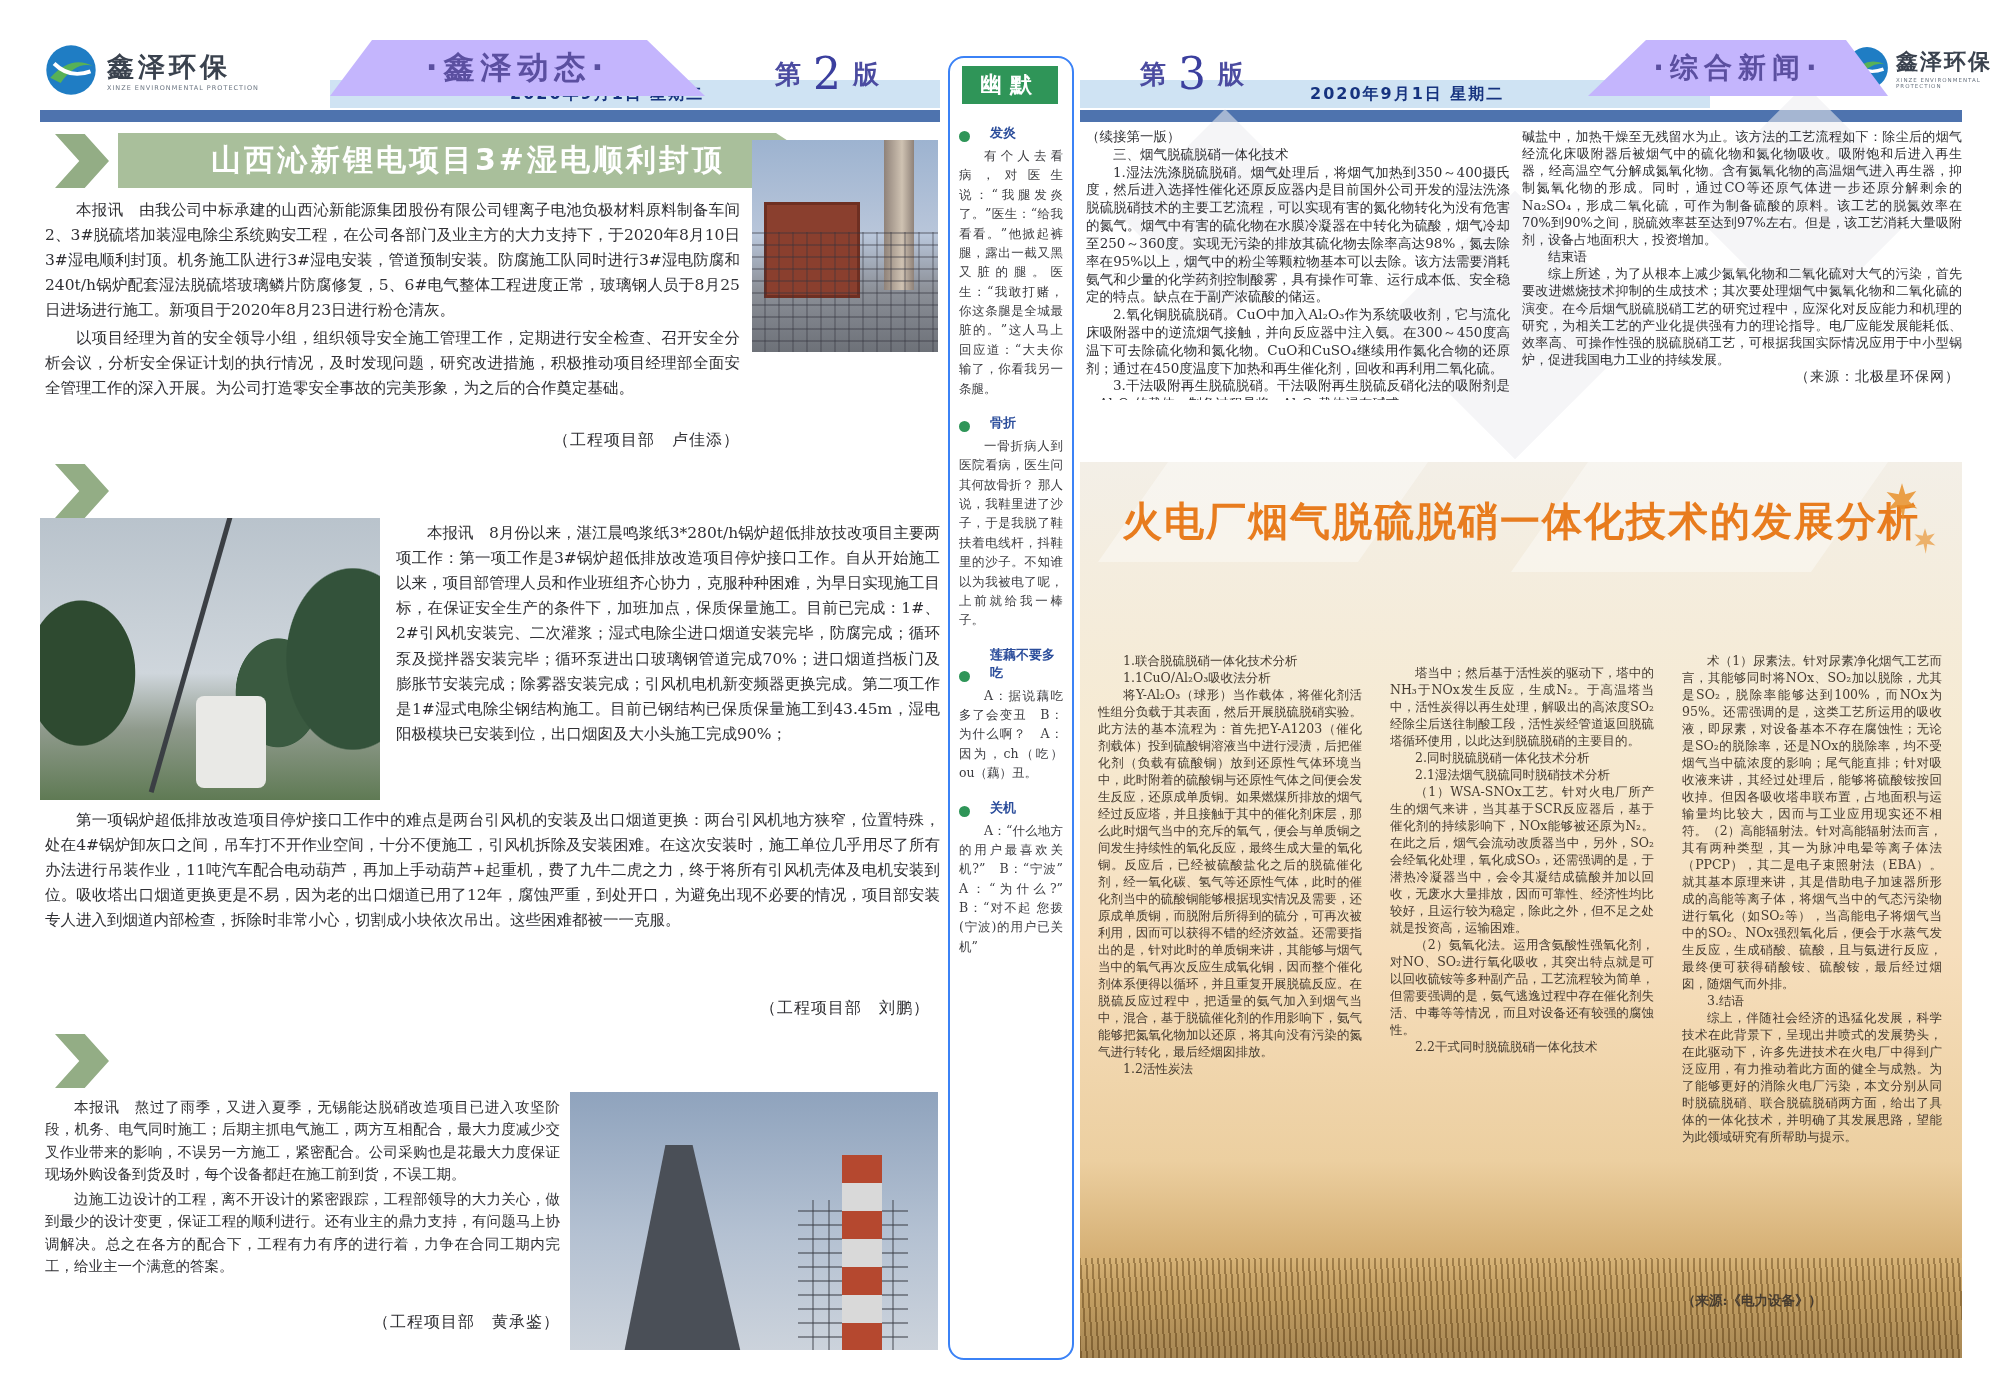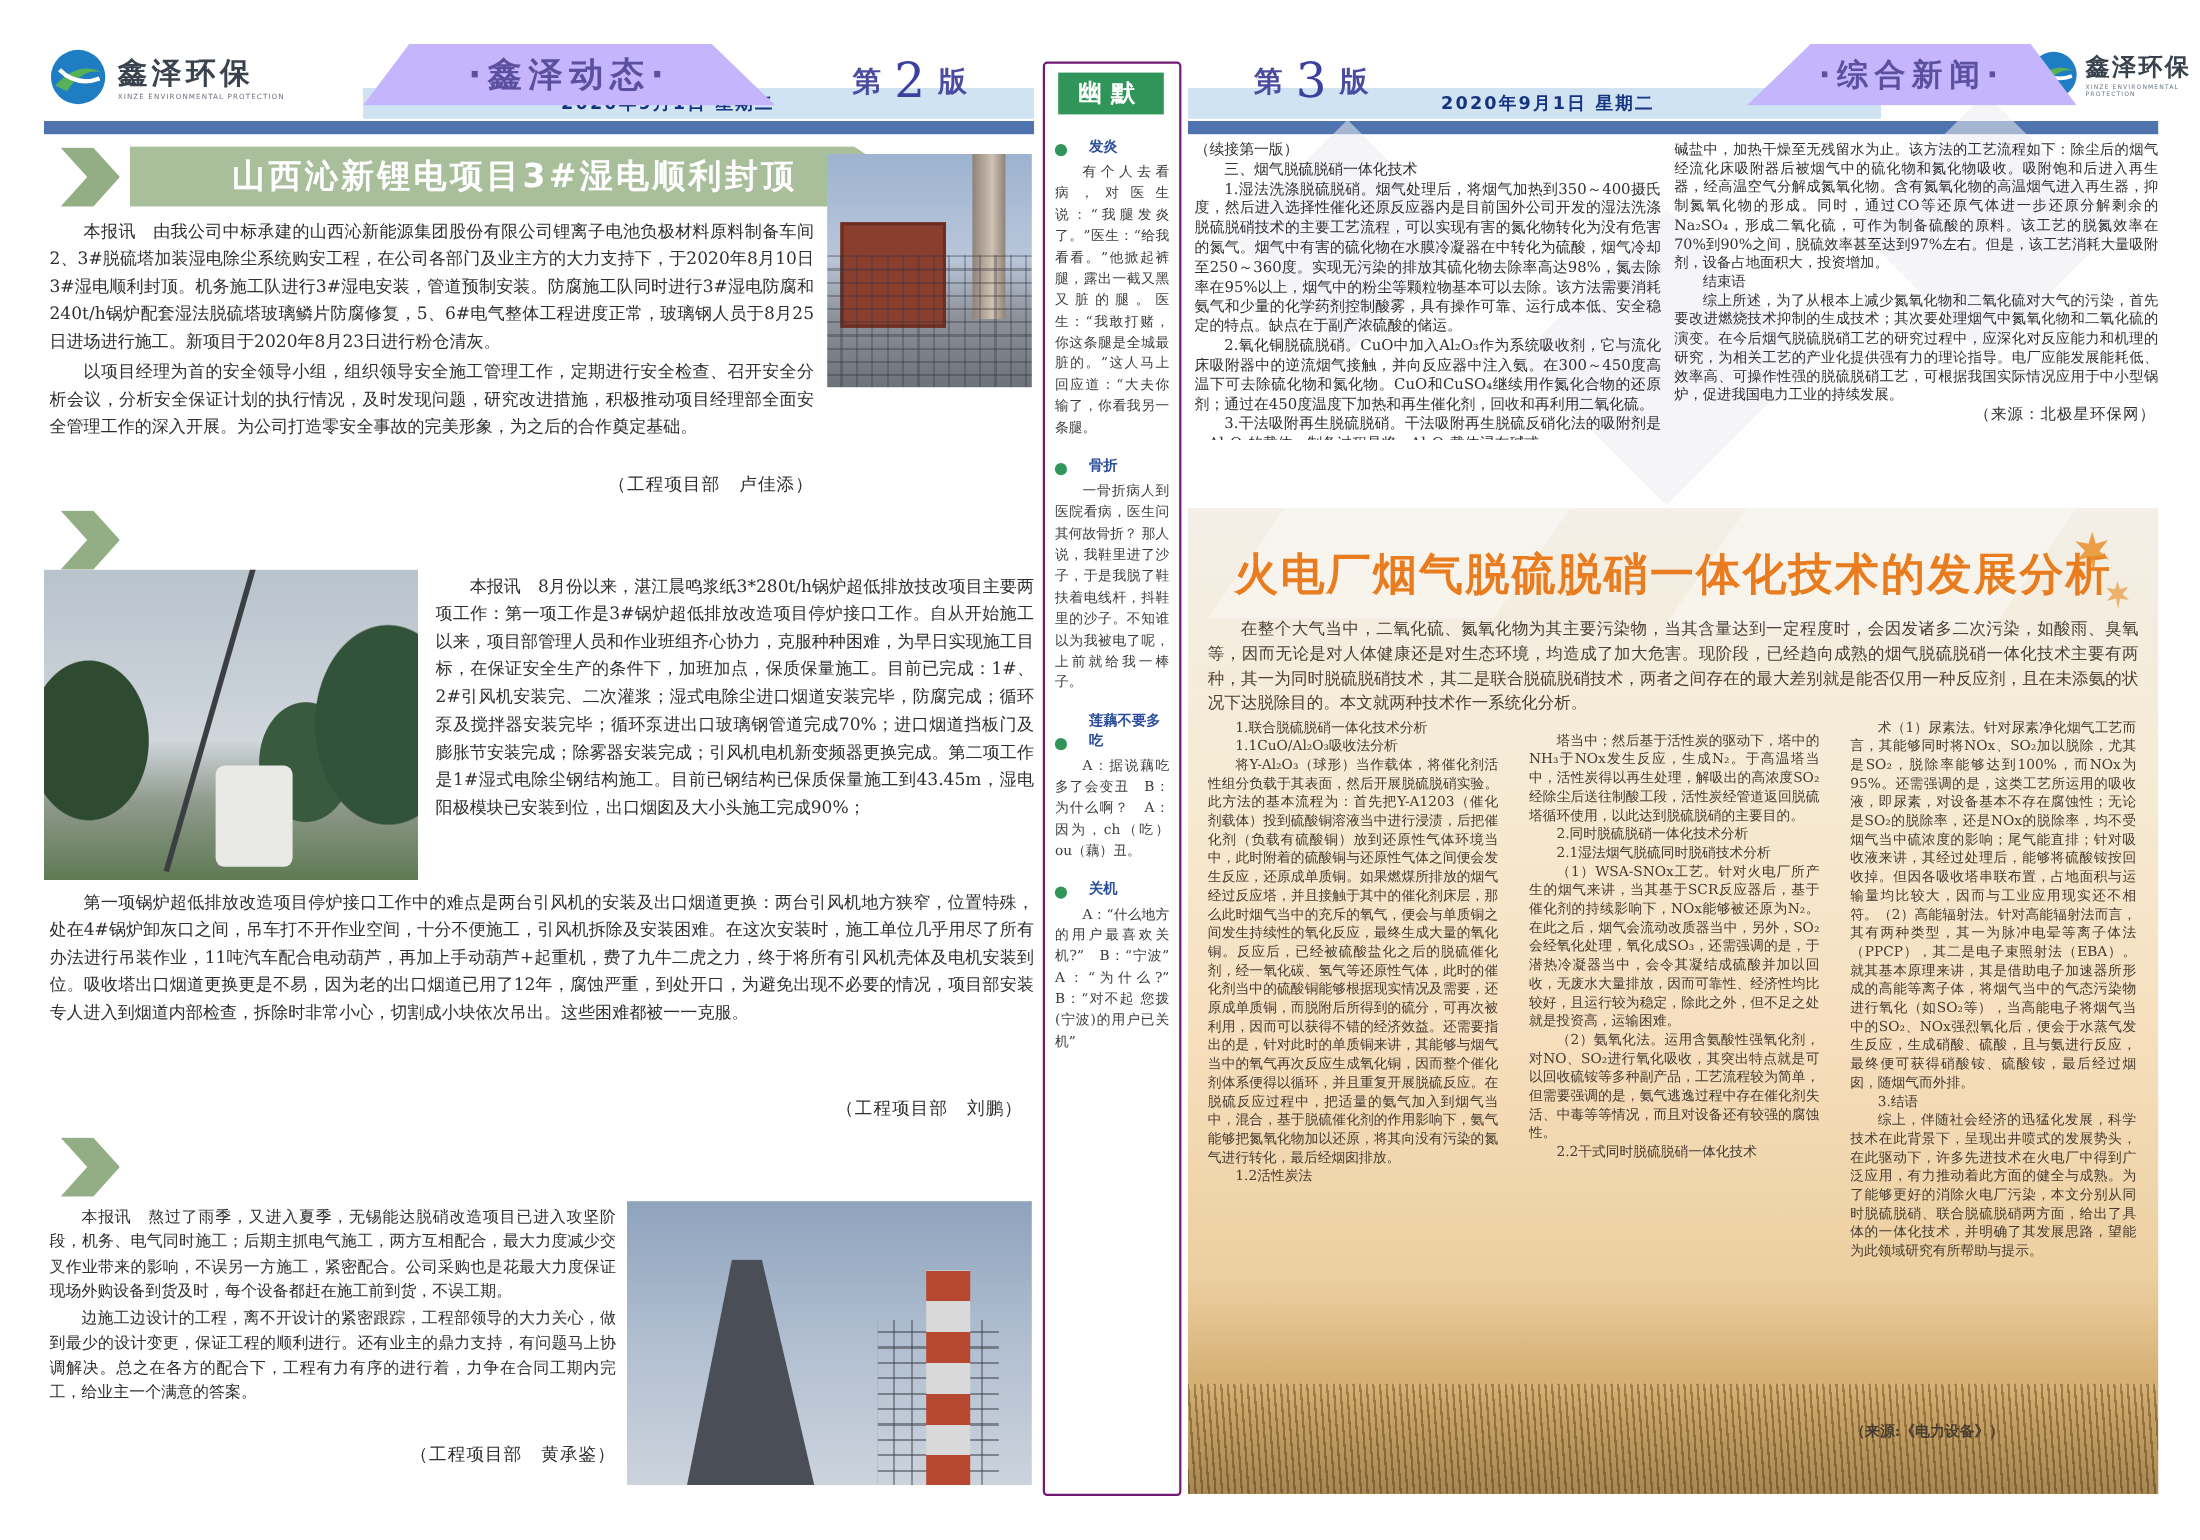--- a/index.html
+++ b/index.html
@@ -24,21 +24,21 @@
   
   .chev{background:#93ad85;clip-path:polygon(0 0,55% 0,100% 50%,55% 100%,0 100%,45% 50%);}
   .gbanner{background:#a9bf9b;display:flex;align-items:center;justify-content:center;
            color:#fff;font-weight:bold;font-size:30px;letter-spacing:3px;
            clip-path:polygon(0 0, calc(100% - 42px) 0, 100% 50%, calc(100% - 42px) 100%, 0 100%);}
   
   .art{font-size:15.5px;line-height:1.62;color:#2f2f33;text-align:justify;overflow:hidden;}
   .art p{margin:0 0 2px 0;text-indent:2em;}
   .byline{font-size:16px;color:#2f2f33;text-align:right;letter-spacing:1px;}
   
-  .humor-box{border:2px solid #701a75;border-radius:4px;background:#fff;}
+  .humor-box{border:2px solid #3b82f6;border-radius:16px;background:#fff;}
   .humor-badge{background:#2f9558;color:#fff;font-weight:bold;font-size:22px;letter-spacing:8px;
                display:flex;align-items:center;justify-content:center;}
   .hitem{margin-bottom:16px;}
   .hhead{font-size:13px;font-weight:bold;color:#2b4d9b;display:flex;align-items:flex-end;gap:20px;}
   .hbullet{width:11px;height:11px;border-radius:50%;background:#2f9558;flex:0 0 auto;}
   .hbody{font-size:12.5px;line-height:1.55;color:#3c3c40;text-align:justify;margin-top:4px;text-indent:2em;}
   
   .contcol{font-size:13.5px;line-height:1.32;color:#303034;text-align:justify;overflow:hidden;z-index:2;}
   .contcol p{margin:0;text-indent:2em;}
   .contcol p.noindent{text-indent:0;}
@@ -234,21 +234,20 @@
           <path d="M20 3 L23 13 L33 10 L26 19 L34 26 L23 24 L21 37 L18 24 L7 27 L14 19 L6 11 L17 13 Z" fill="#e8912c" opacity="0.85"></path>
         </svg>
     </span>
     <span class="abs leaf" style="left:830px;top:64px;">
       <svg width="30" height="30" viewBox="0 0 40 40">
           <path d="M20 3 L23 13 L33 10 L26 19 L34 26 L23 24 L21 37 L18 24 L7 27 L14 19 L6 11 L17 13 Z" fill="#eaa14d" opacity="0.8"></path>
         </svg>
     </span>
 
     <div class="abs ftitle" style="left:20px;top:32px;width:842px;">火电厂烟气脱硫脱硝一体化技术的发展分析</div>
-    <div class="abs fintro serif" style="left:18px;top:98px;width:846px;">在整个大气当中，二氧化硫、氮氧化物为其主要污染物，当其含量达到一定程度时，会因发诸多二次污染，如酸雨、臭氧等，因而无论是对人体健康还是对生态环境，均造成了加大危害。现阶段，已经趋向成熟的烟气脱硫脱硝一体化技术主要有两种，其一为同时脱硫脱硝技术，其二是联合脱硫脱硝技术，两者之间存在的最大差别就是能否仅用一种反应剂，且在未添氨的状况下达脱除目的。本文就两种技术作一系统化分析。</div>
 
     <div class="abs fcol serif" style="left:18px;top:190px;width:264px;height:650px;">
       <p>1.联合脱硫脱硝一体化技术分析</p>
       <p>1.1CuO/Al₂O₃吸收法分析</p>
       <p>将Y-Al₂O₃（球形）当作载体，将催化剂活性组分负载于其表面，然后开展脱硫脱硝实验。此方法的基本流程为：首先把Y-A1203（催化剂载体）投到硫酸铜溶液当中进行浸渍，后把催化剂（负载有硫酸铜）放到还原性气体环境当中，此时附着的硫酸铜与还原性气体之间便会发生反应，还原成单质铜。如果燃煤所排放的烟气经过反应塔，并且接触于其中的催化剂床层，那么此时烟气当中的充斥的氧气，便会与单质铜之间发生持续性的氧化反应，最终生成大量的氧化铜。反应后，已经被硫酸盐化之后的脱硫催化剂，经一氧化碳、氢气等还原性气体，此时的催化剂当中的硫酸铜能够根据现实情况及需要，还原成单质铜，而脱附后所得到的硫分，可再次被利用，因而可以获得不错的经济效益。还需要指出的是，针对此时的单质铜来讲，其能够与烟气当中的氧气再次反应生成氧化铜，因而整个催化剂体系便得以循环，并且重复开展脱硫反应。在脱硫反应过程中，把适量的氨气加入到烟气当中，混合，基于脱硫催化剂的作用影响下，氨气能够把氮氧化物加以还原，将其向没有污染的氮气进行转化，最后经烟囱排放。</p>
       <p>1.2活性炭法</p>
     </div>
     <div class="abs fcol serif" style="left:310px;top:190px;width:264px;height:650px;margin-top:12px;">
       <p class="noindent">塔当中；然后基于活性炭的驱动下，塔中的NH₃于NOx发生反应，生成N₂。于高温塔当中，活性炭得以再生处理，解吸出的高浓度SO₂经除尘后送往制酸工段，活性炭经管道返回脱硫塔循环使用，以此达到脱硫脱硝的主要目的。</p>
       <p>2.同时脱硫脱硝一体化技术分析</p>

